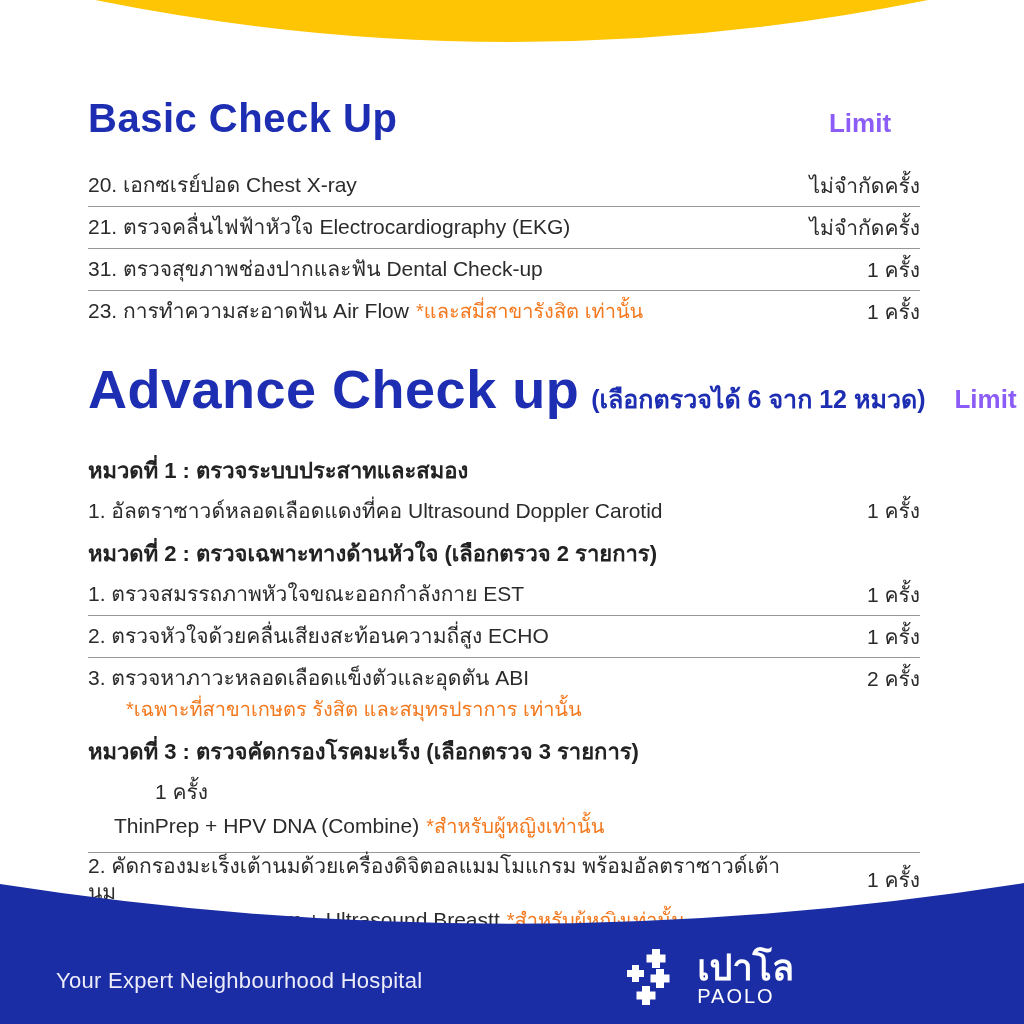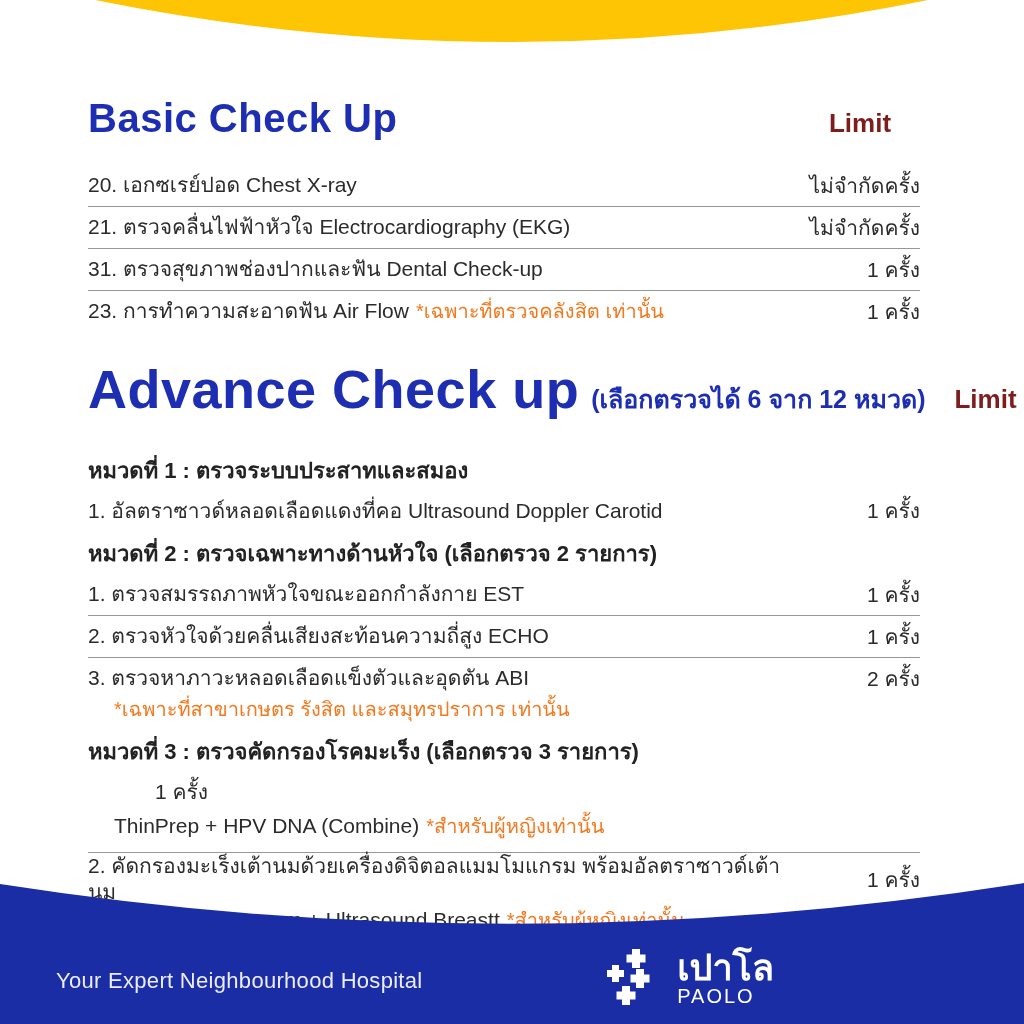--- a/index.html
+++ b/index.html
@@ -13,42 +13,42 @@
   .curve-bottom{position:absolute;bottom:0;left:0;width:1024px;height:164px;}
 
   
   .content{position:absolute;left:88px;top:96px;width:832px;}
 
   .sec-header{display:flex;align-items:baseline;}
   .sec-title{font-size:40px;font-weight:700;color:#1E2EB2;letter-spacing:0.5px;white-space:nowrap;}
   .sec-title.adv{font-size:54px;}
   .sec-sub{font-size:25px;font-weight:700;color:#1E2EB2;margin-left:12px;white-space:nowrap;}
   .sec-header .spacer{flex:1;}
-  .limit-label{flex:0 0 120px;text-align:center;font-size:26px;font-weight:700;color:#7f1d1d;}
+  .limit-label{flex:0 0 120px;text-align:center;font-size:26px;font-weight:700;color:#8b5cf6;}
 
   .rows{margin-top:24px;}
   .rows.adv{margin-top:28px;}
 
   .item-row{padding:0;}
   .item-row.divided{border-bottom:1.5px solid #979797;}
   .main-line{display:flex;align-items:center;min-height:41px;}
   .item-text{flex:1;font-size:21px;color:#2B2B2B;line-height:1.25;}
   .limit-val{flex:0 0 120px;text-align:right;font-size:21px;color:#2B2B2B;align-self:center;}
   .t-note{color:#F3791F;margin-left:7px;font-size:20px;}
   .note-block{padding:0 0 8px 26px;font-size:20px;line-height:1.2;margin-top:-2px;}
-  .note-block .t-note{margin-left:0;}
+  .note-block .t-note{margin-left:12px;}
   .line2{padding:0 0 10px 26px;font-size:21px;color:#2B2B2B;margin-top:-2px;}
 
   .cat-row{padding:10px 0 6px 0;font-size:22px;font-weight:700;color:#222222;line-height:1.2;}
   .gap-advance{height:26px;}
 
   
   .footer-layer{position:absolute;left:0;bottom:0;width:834px;height:164px;}
   .tagline{position:absolute;left:56px;bottom:30px;color:#EDEDFA;font-size:22px;letter-spacing:0.3px;}
-  .logo{position:absolute;right:60px;bottom:14px;display:flex;align-items:center;}
+  .logo{position:absolute;right:40px;bottom:14px;display:flex;align-items:center;}
   .logo-text{margin-left:10px;color:#ffffff;}
   .logo-thai{font-size:36px;font-weight:700;line-height:1.05;}
   .logo-latin{font-size:20px;font-weight:400;letter-spacing:2px;line-height:1.05;}
 </style>
 </head>
 <body>
 
 <div class="page">
 
   <svg class="curve-top" viewBox="0 0 1024 90" preserveAspectRatio="none">
@@ -77,21 +77,21 @@
           </div>
         </div>
         <div class="item-row divided">
           <div class="main-line">
             <div class="item-text"><span>31. ตรวจสุขภาพช่องปากและฟัน Dental Check-up</span></div>
             <div class="limit-val">1 ครั้ง</div>
           </div>
         </div>
         <div class="item-row">
           <div class="main-line">
-            <div class="item-text"><span>23. การทำความสะอาดฟัน Air Flow</span><span class="t-note">*เฉพาะที่ตรวจคลังสิต เท่านั้น</span></div>
+            <div class="item-text"><span>23. การทำความสะอาดฟัน Air Flow</span><span class="t-note">*และสมี่สาขารังสิต เท่านั้น</span></div>
             <div class="limit-val">1 ครั้ง</div>
           </div>
         </div>
       </div>
 
     <div class="gap-advance"></div>
 
     <div class="sec-header">
       <div class="sec-title adv">Advance Check up</div>
       <div class="sec-sub">(เลือกตรวจได้ 6 จาก 12 หมวด)</div>

